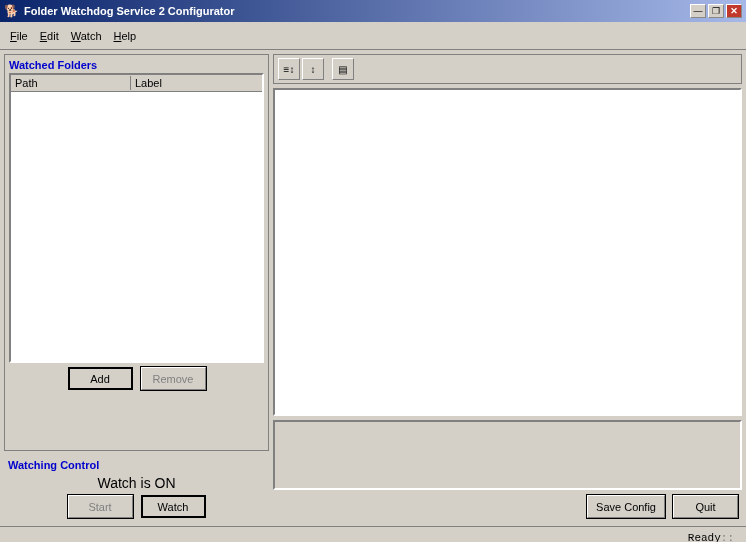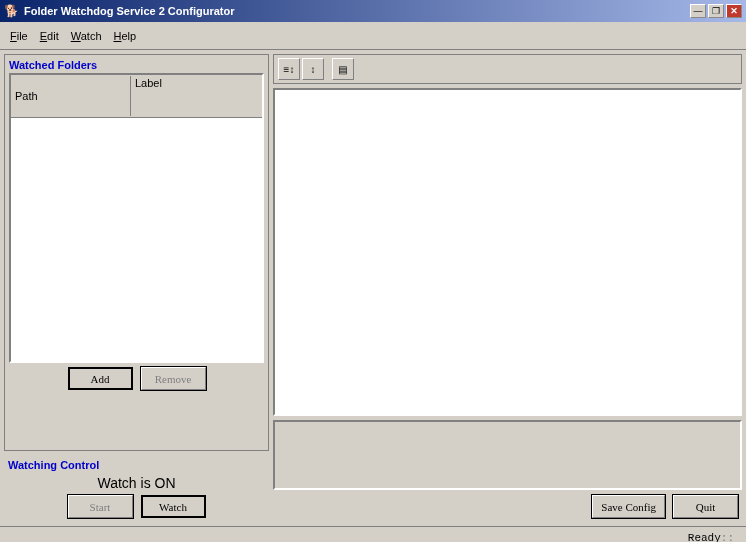--- a/index.html
+++ b/index.html
@@ -119,21 +119,21 @@
       overflow: auto;
     }
     .folder-table-header {
       display: flex;
       background: #d4d0c8;
       border-bottom: 1px solid #808080;
       padding: 1px 0;
     }
     .folder-table-header .col-path {
       width: 120px;
-      padding: 14px 4px;
+      padding: 1px 4px;
       border-right: 1px solid #808080;
       font-size: 11px;
     }
     .folder-table-header .col-label {
       padding: 1px 4px;
       font-size: 11px;
     }
     .folder-table-body {
       background: white;
       height: 260px;
@@ -210,21 +210,21 @@
     .win-btn {
       min-width: 65px;
       height: 23px;
       background: #d4d0c8;
       border: 1px solid;
       border-color: #ffffff #808080 #808080 #ffffff;
       outline: 1px solid #000;
       font-size: 11px;
       cursor: pointer;
       padding: 0 8px;
-      font-family: Liberation Serif, serif;
+      font-family: Liberation Sans, sans-serif;
     }
     .win-btn:disabled {
       color: #808080;
       cursor: default;
     }
     .win-btn.default-btn {
       border: 2px solid #000;
       outline: none;
     }
 

